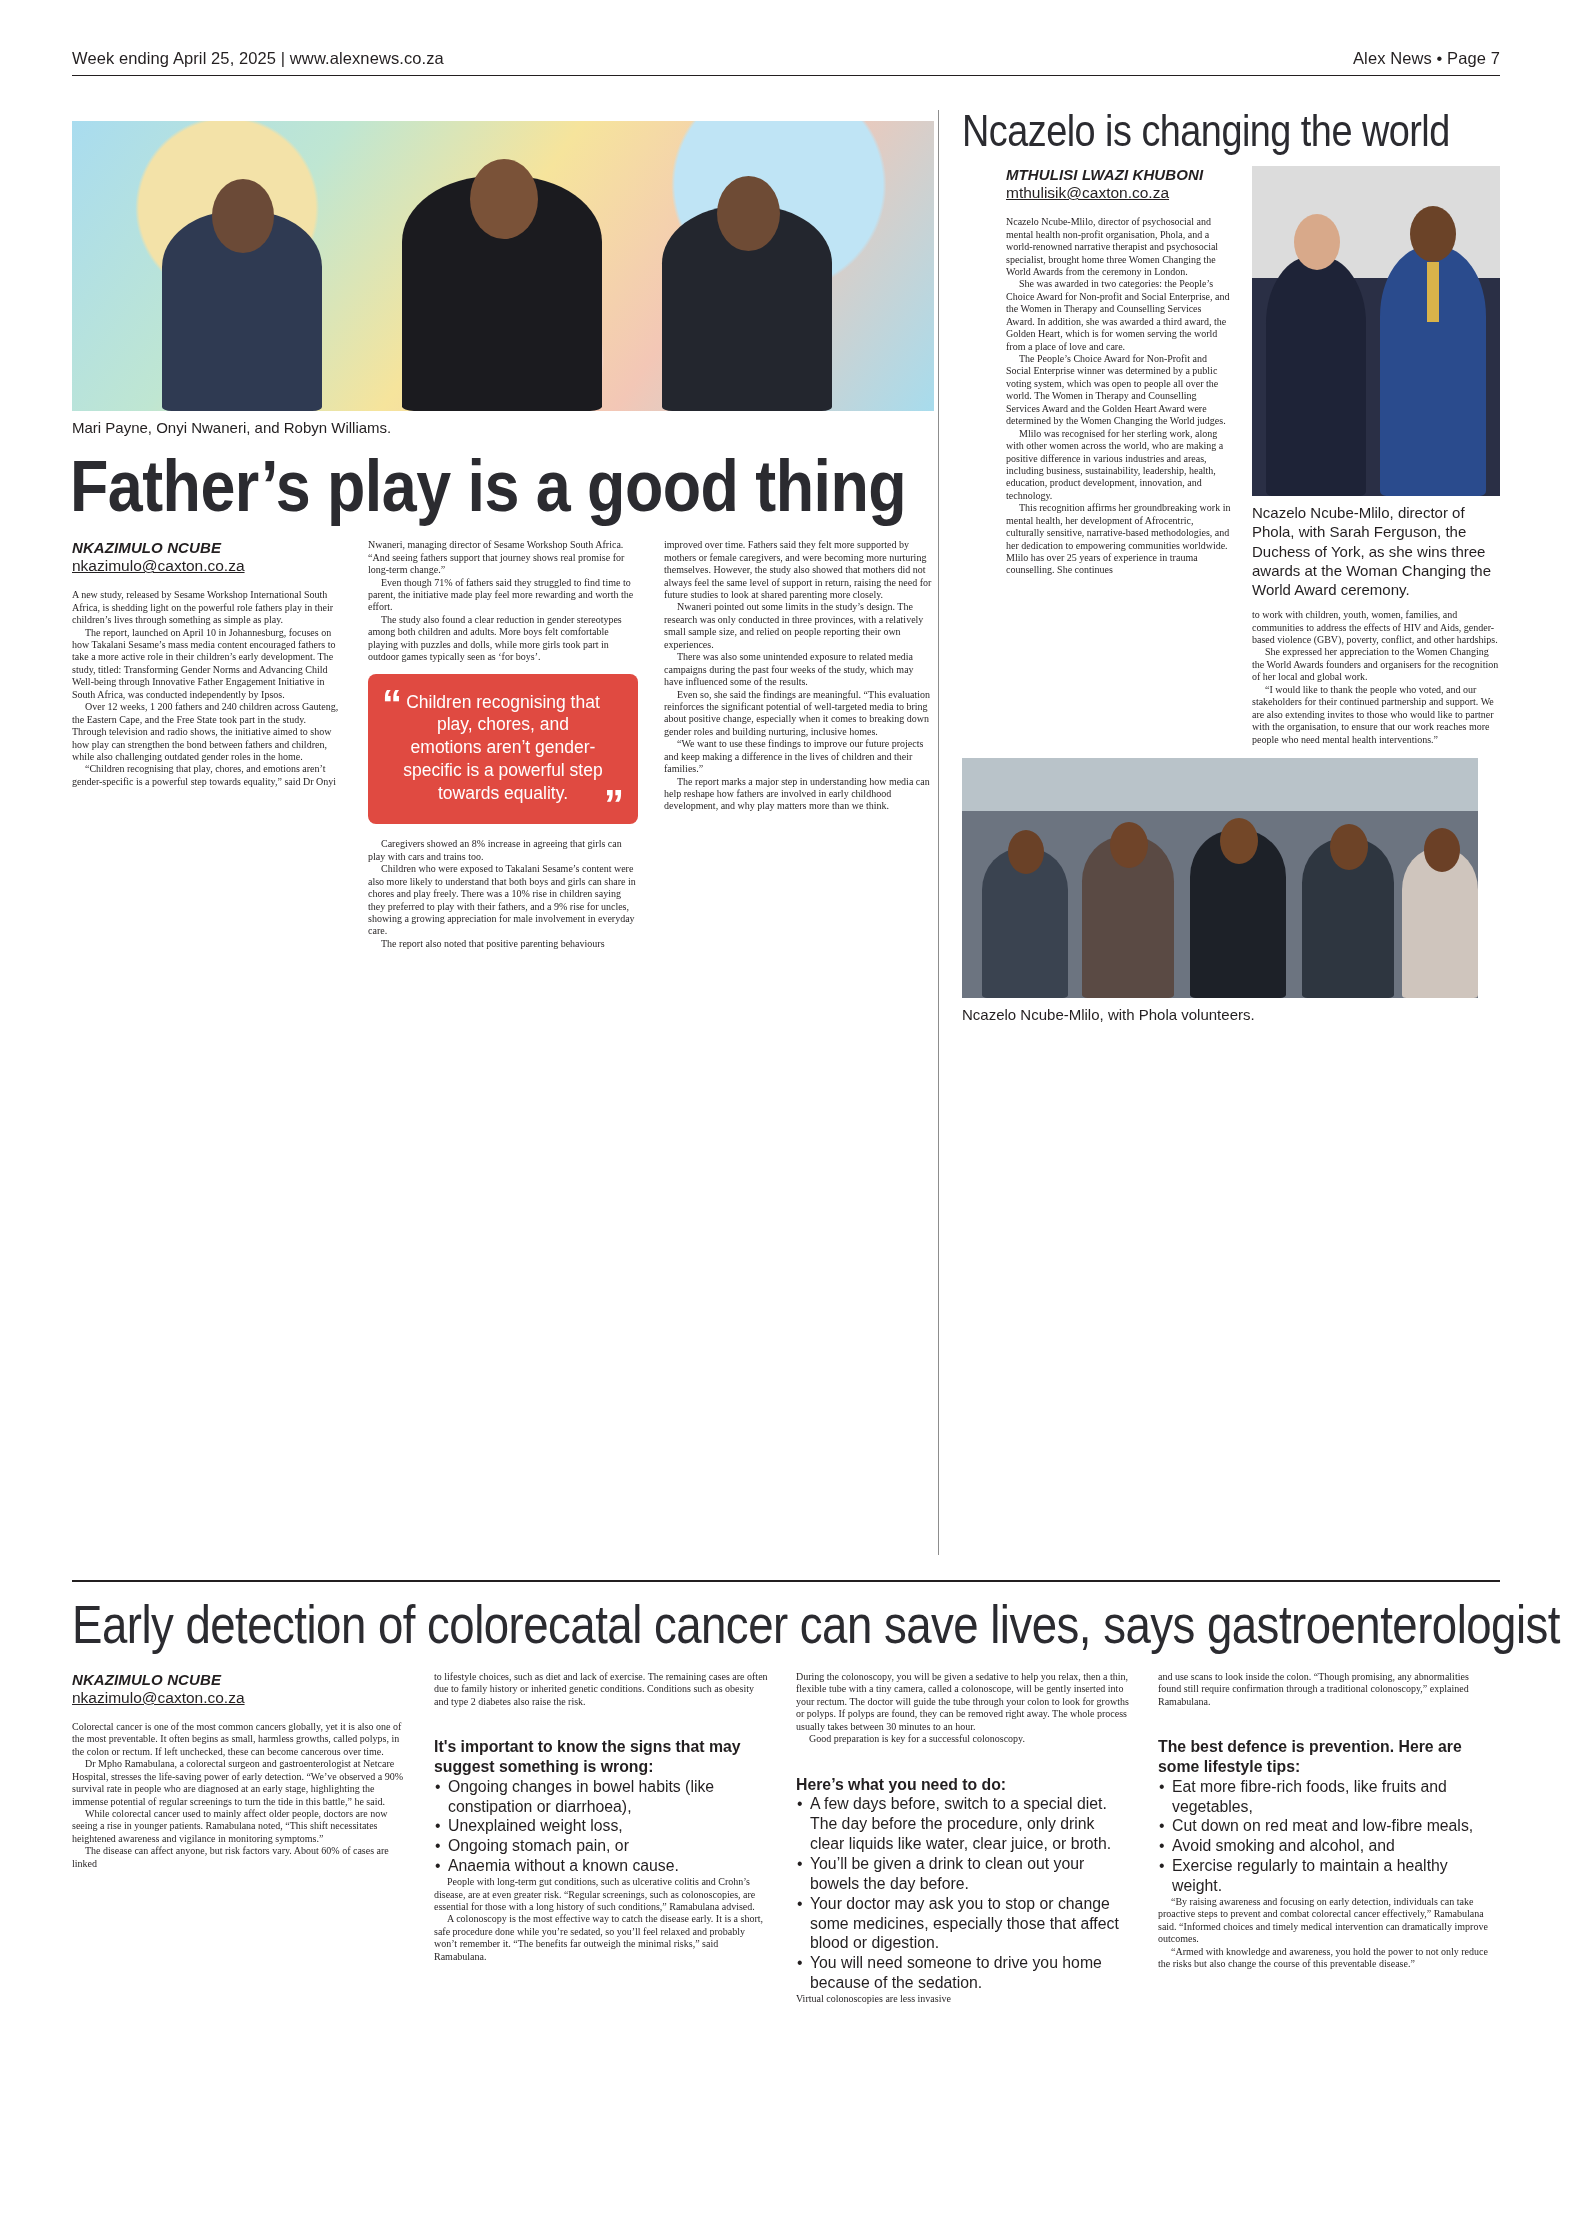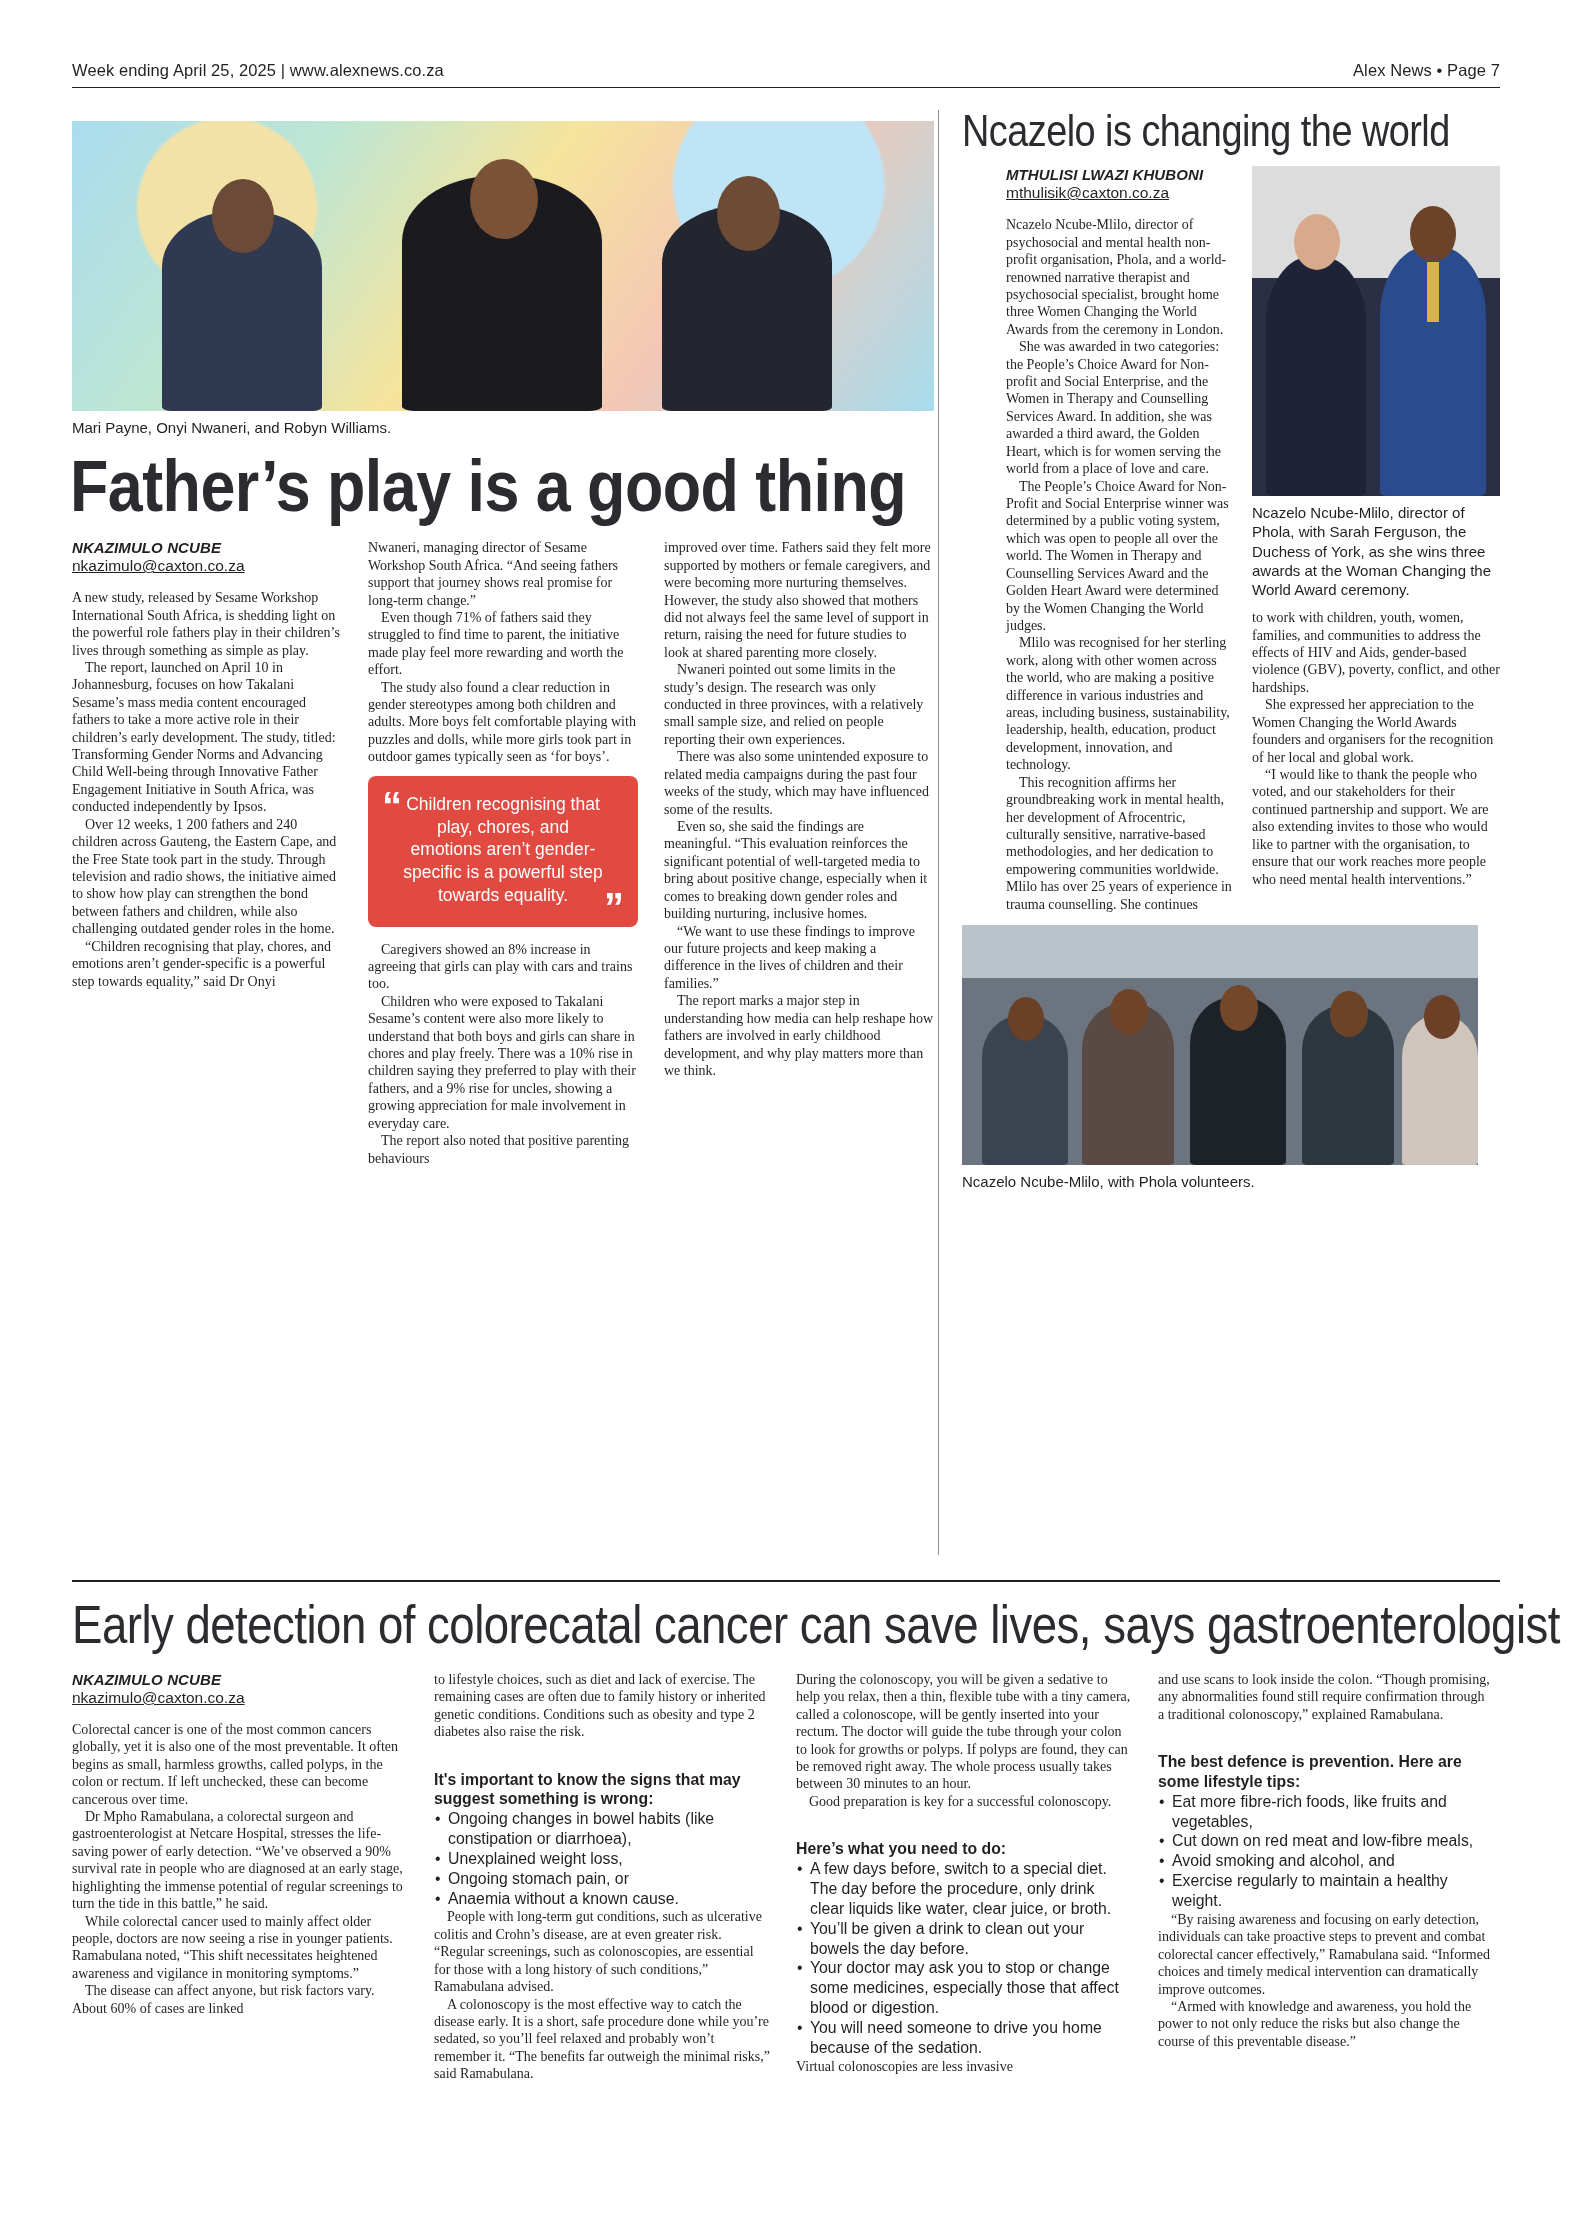--- a/index.html
+++ b/index.html
@@ -2,21 +2,21 @@
 <html><head>
 <meta charset="utf-8">
 <style>
   * { box-sizing: border-box; margin: 0; padding: 0; }
   html, body {
     width: 1572px; height: 2224px;
     background: #ffffff;
     font-family: "Liberation Serif", serif;
     color: #231f20;
   }
-  .page { position: relative; width: 1572px; height: 1656px; padding: 16px 72px; }
+  .page { position: relative; width: 1572px; height: 1656px; padding: 4px 72px; }
 
   
   .masthead {
     display: flex; justify-content: space-between; align-items: flex-end;
     font-family: "Liberation Sans", sans-serif;
     font-size: 16.5px; letter-spacing: .1px;
     padding-top: 45px; padding-bottom: 7px;
     border-bottom: 1.6px solid #231f20;
     color: #231f20;
   }
@@ -38,21 +38,21 @@
     font-weight: 700; font-style: italic;
     font-size: 15px; letter-spacing: .1px; color: #231f20;
   }
   .byline-mail {
     font-family: "Liberation Sans", sans-serif;
     font-size: 15.5px; color: #231f20; margin-top: 1px; text-decoration: underline;
   }
 
   .body-col {
     font-family: "Liberation Serif", serif;
-    font-size: 14px;
+    font-size: 10px;
     line-height: 1.245;
     text-align: left;
     color: #231f20;
     hyphens: none;
   }
   .body-col p { text-indent: 13px; margin: 0; }
   .body-col p.first { text-indent: 0; }
 
   .caption {
     font-family: "Liberation Sans", sans-serif;

